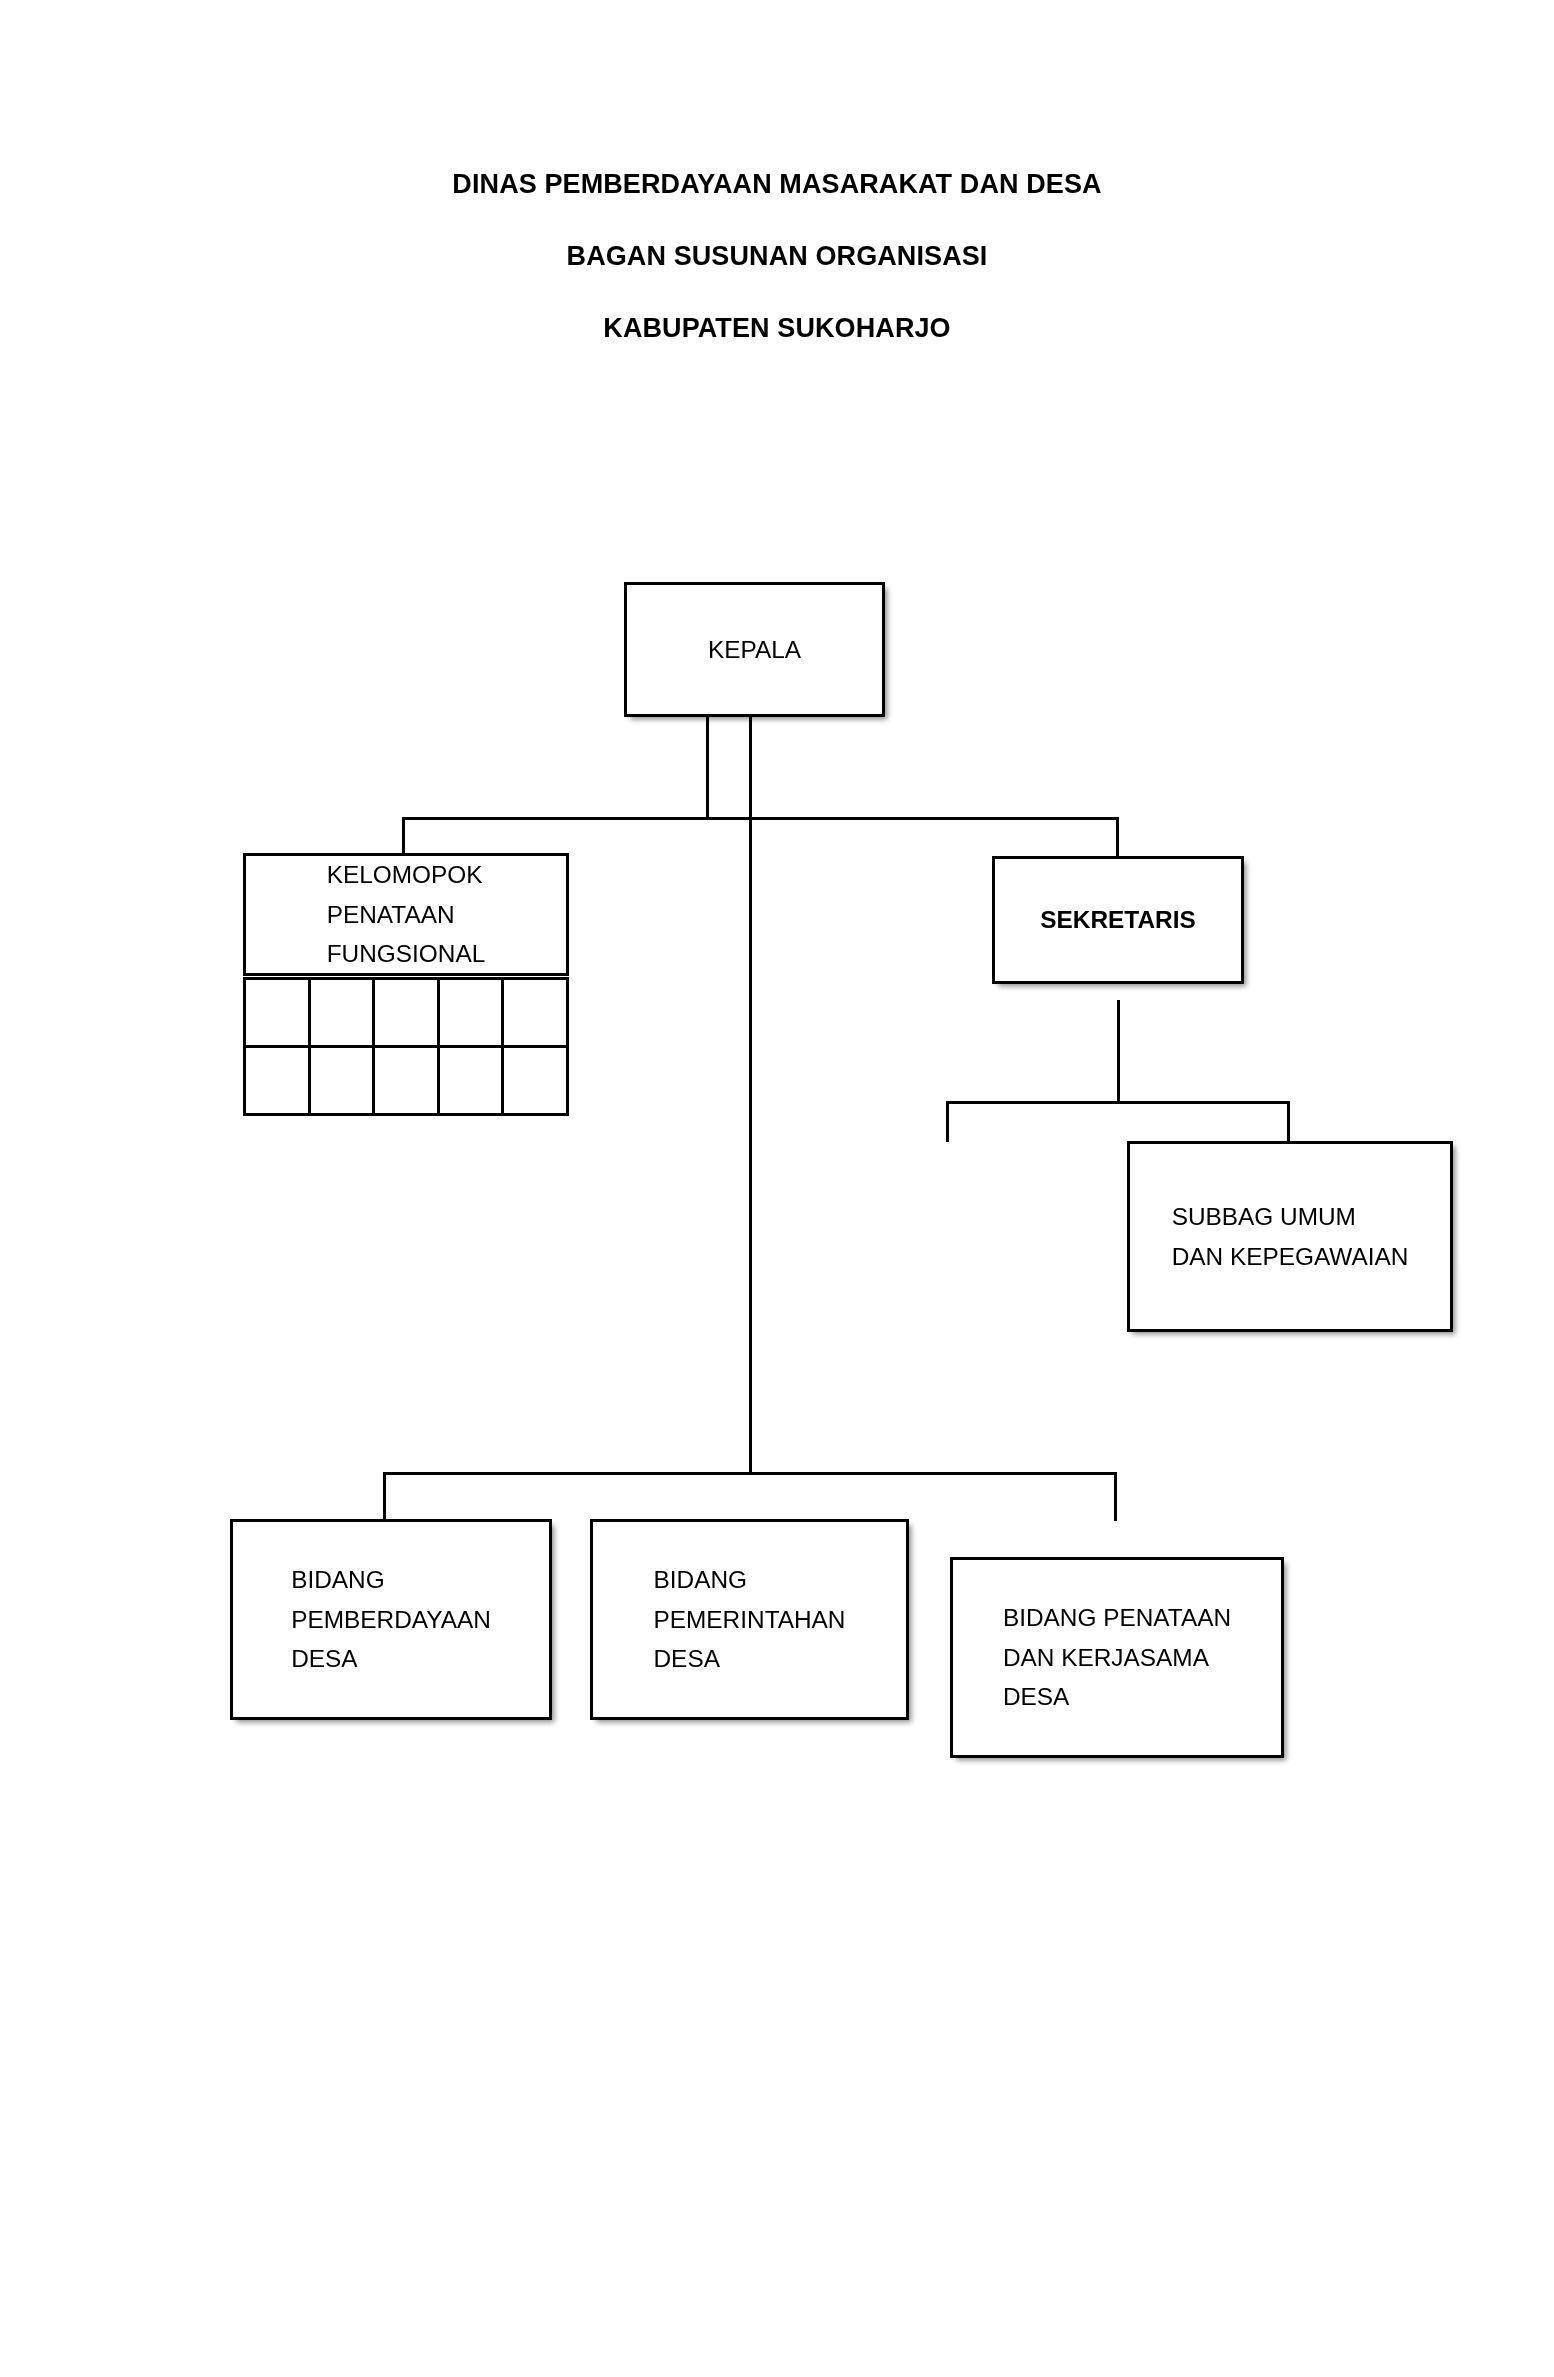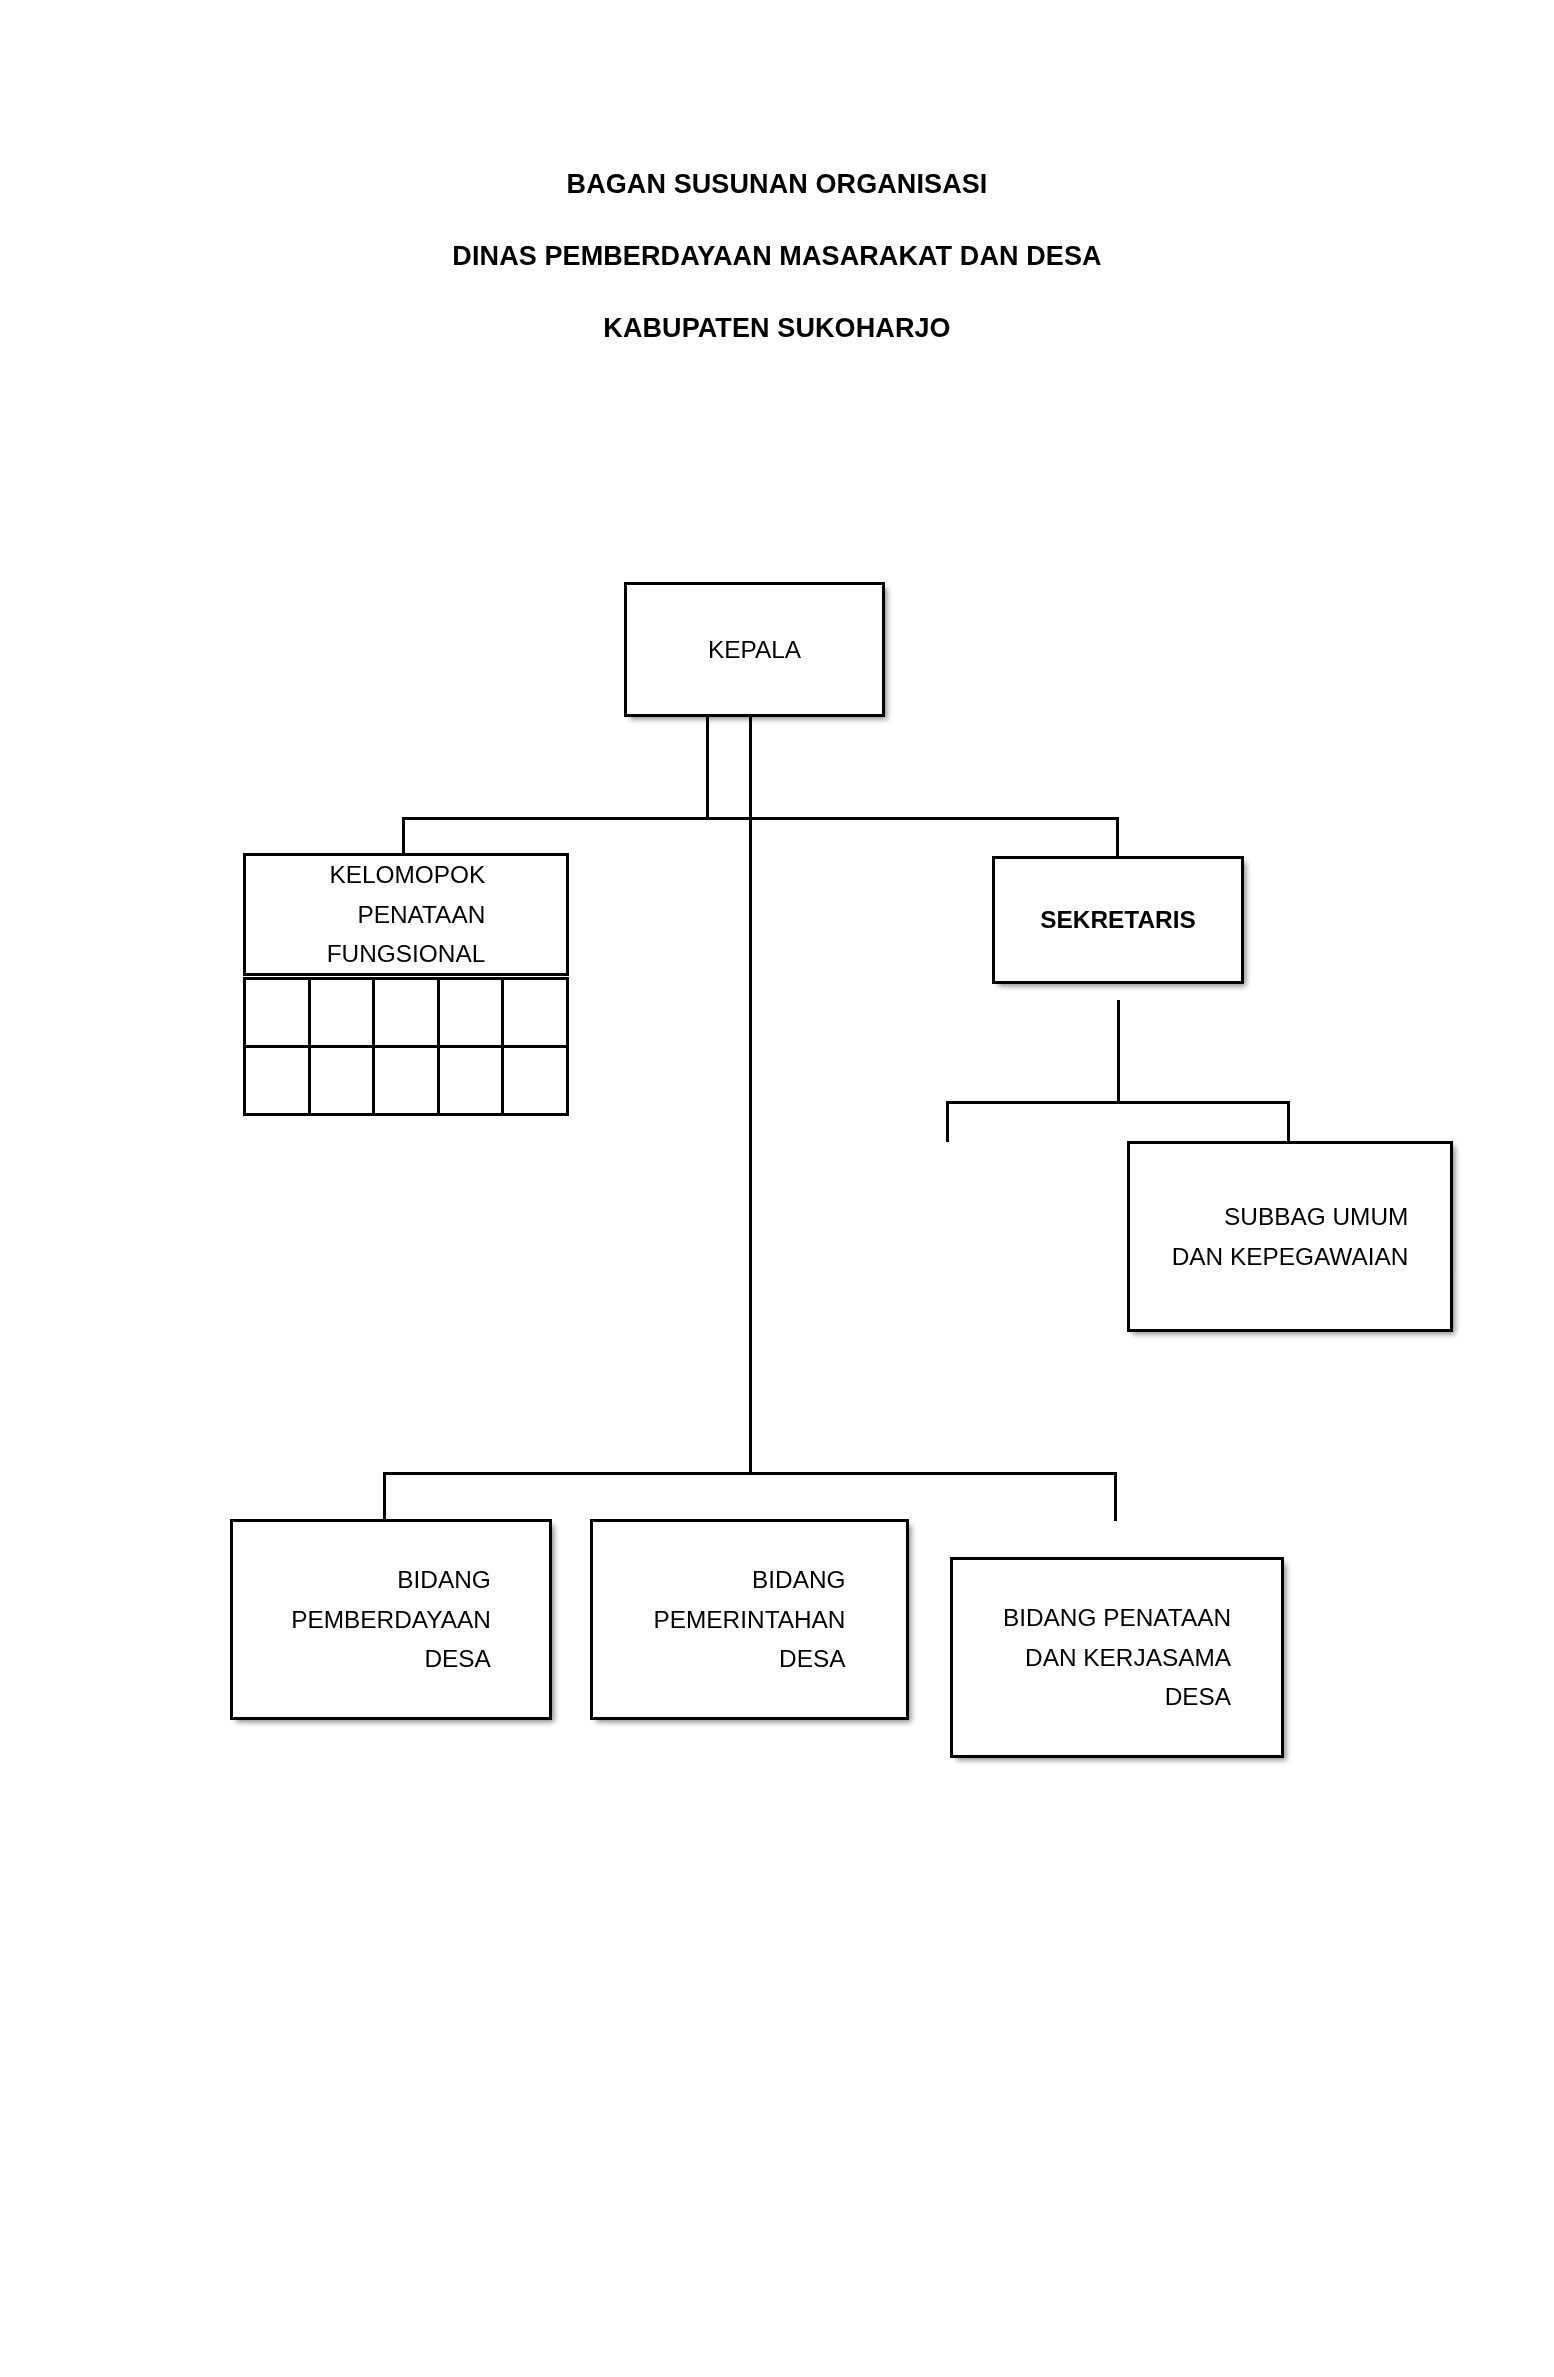--- a/index.html
+++ b/index.html
@@ -46,21 +46,21 @@
     border: 3.7px solid #000000;
     box-shadow: 4.3px 4.3px 5.5px -1.2px rgba(0,0,0,0.45);
     display: flex;
     align-items: center;
     justify-content: center;
     z-index: 3;
   }
   .node-label {
     font-size: 24.4px;
     line-height: 1.62;
-    text-align: right;
+    text-align: left;
     color: #000000;
     white-space: pre-line;
     padding: 0 6.1px;
   }
 
   
   #node-kepala {
     left: 624px; top: 582px;
     width: 261px; height: 135px;
   }
@@ -126,22 +126,22 @@
   }
   .line-v { width: 3px; }
   .line-h { height: 3px; }
 </style>
 </head>
 <body>
 
 <div id="page">
 
   <div class="title-block">
+    <div class="title-line">DINAS PEMBERDAYAAN MASARAKAT DAN DESA</div>
     <div class="title-line">BAGAN SUSUNAN ORGANISASI</div>
-    <div class="title-line">DINAS PEMBERDAYAAN MASARAKAT DAN DESA</div>
     <div class="title-line">KABUPATEN SUKOHARJO</div>
   </div>
 
   <div class="line line-v" style="left:749px; top:717px; height:757px;"></div>
 
   <div class="line line-v" style="left:706px; top:717px; height:102px;"></div>
 
   <div class="line line-h" style="left:402px; top:817px; width:717px;"></div>
 
   <div class="line line-v" style="left:402px; top:817px; height:38px;"></div>

